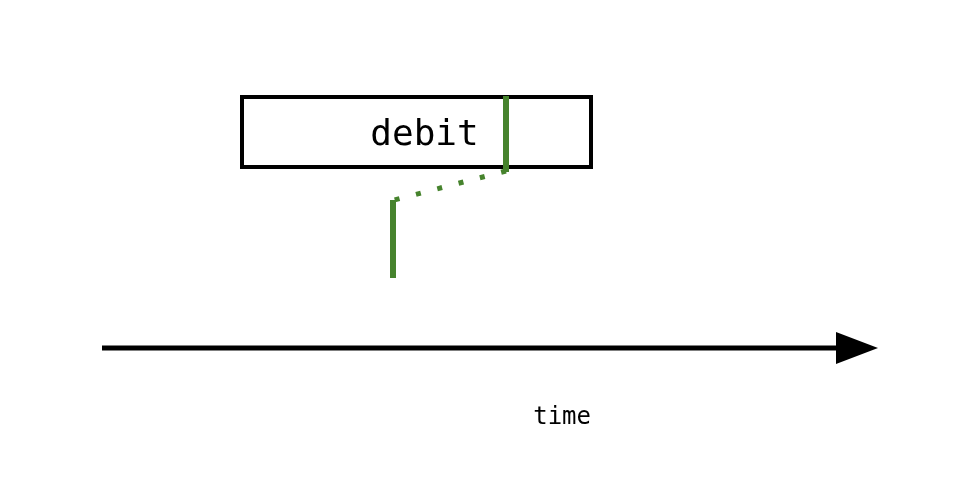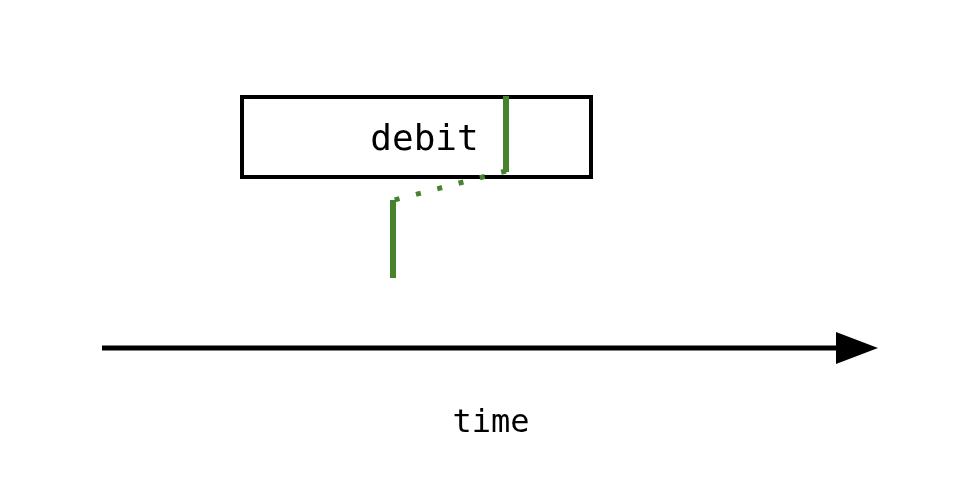--- a/index.html
+++ b/index.html
@@ -19,21 +19,21 @@
     display: flex;
     align-items: center;
     justify-content: center;
   }
   .interval-label {
     font-size: 36px;
     color: var(--ink, #000000);
     letter-spacing: 0;
     user-select: none;
   }
-  #debit-box   { left: 240px; top: 95px;  width: 353px; height: 84px; padding-left: 16px; }
+  #debit-box   { left: 240px; top: 95px;  width: 353px; height: 74px; padding-left: 16px; }
   #balance-box { left: 343px; top: 203px; width: 352px; height: 75px; }
 
   .event-marker {
     position: absolute;
     width: 6px;
     background: var(--green, #46832d);
   }
   #debit-marker   { left: 503px; top: 96px;  height: 76px; }
   #balance-marker { left: 390px; top: 200px; height: 78px; }
 
@@ -57,22 +57,22 @@
   }
   .axis-head {
     fill: var(--ink, #000000);
     stroke: none;
   }
   .axis-label {
     position: absolute;
     left: 391px;
     top: 402px;
     width: 200px;
-    text-align: center;
-    font-size: 32px;
+    text-align: right;
+    font-size: 24px;
     color: var(--ink, #000000);
     user-select: none;
   }
 </style>
 </head>
 <body>
 
 <div class="canvas">
 
   <div class="interval-box" id="debit-box">

